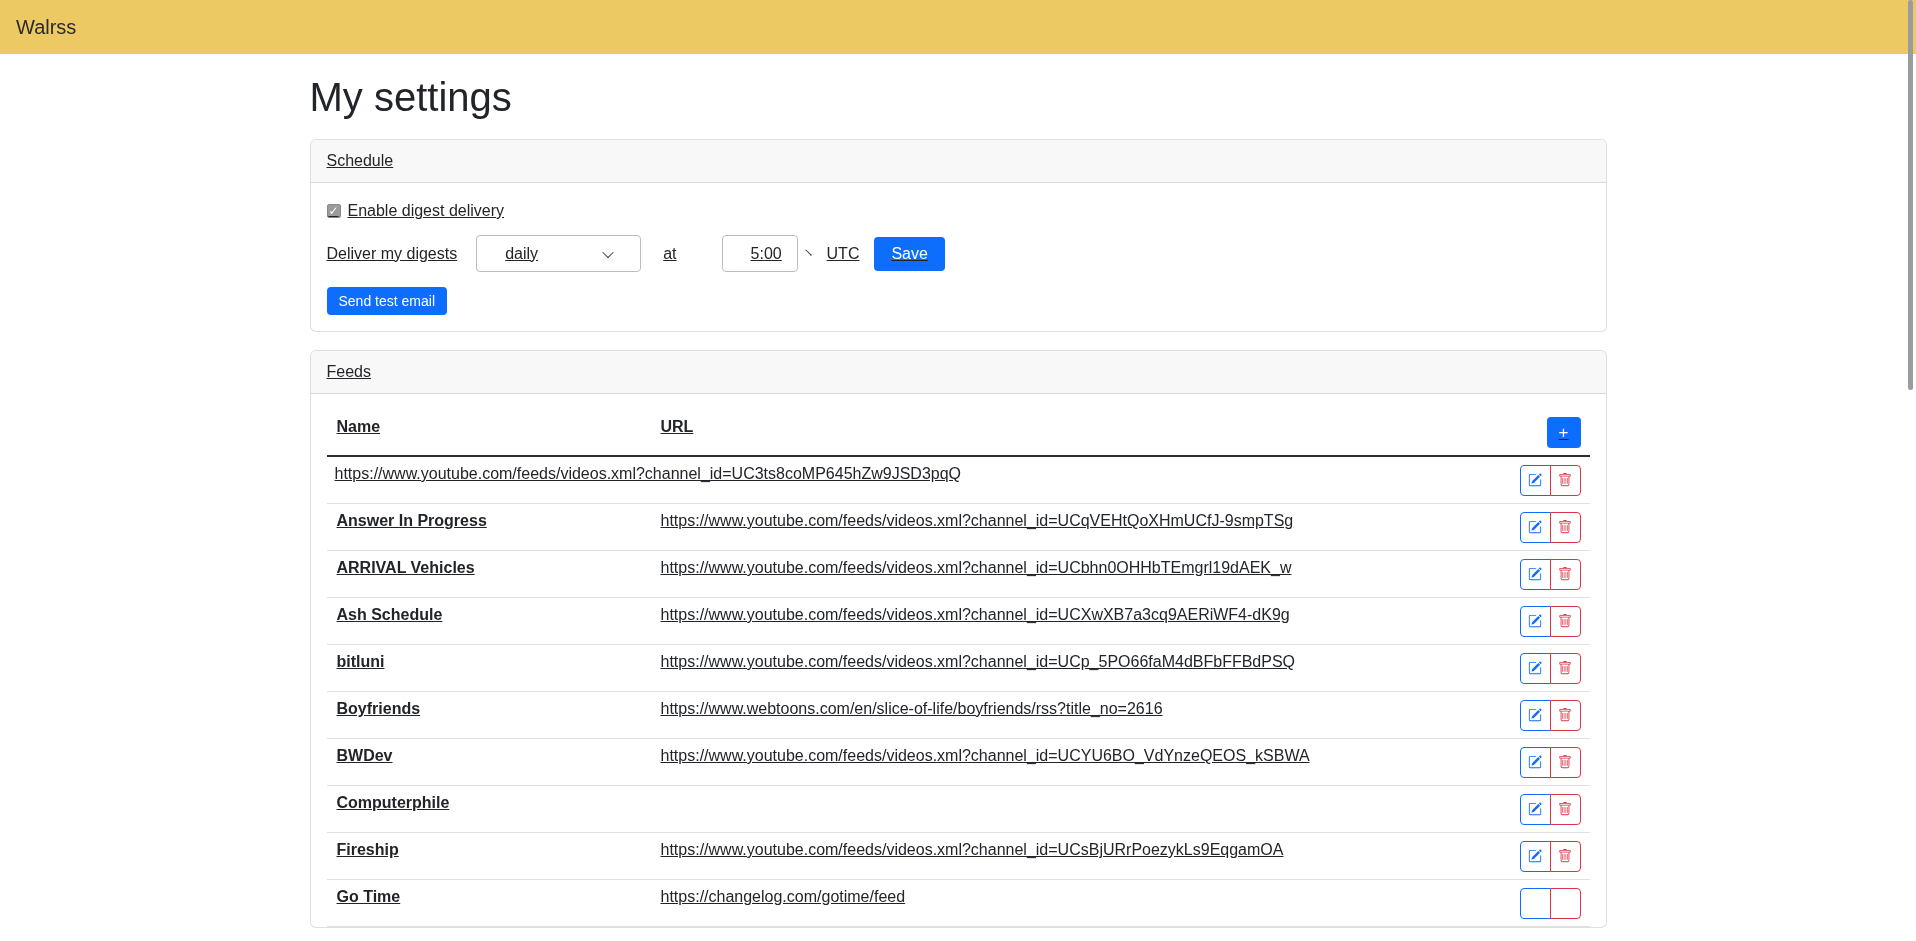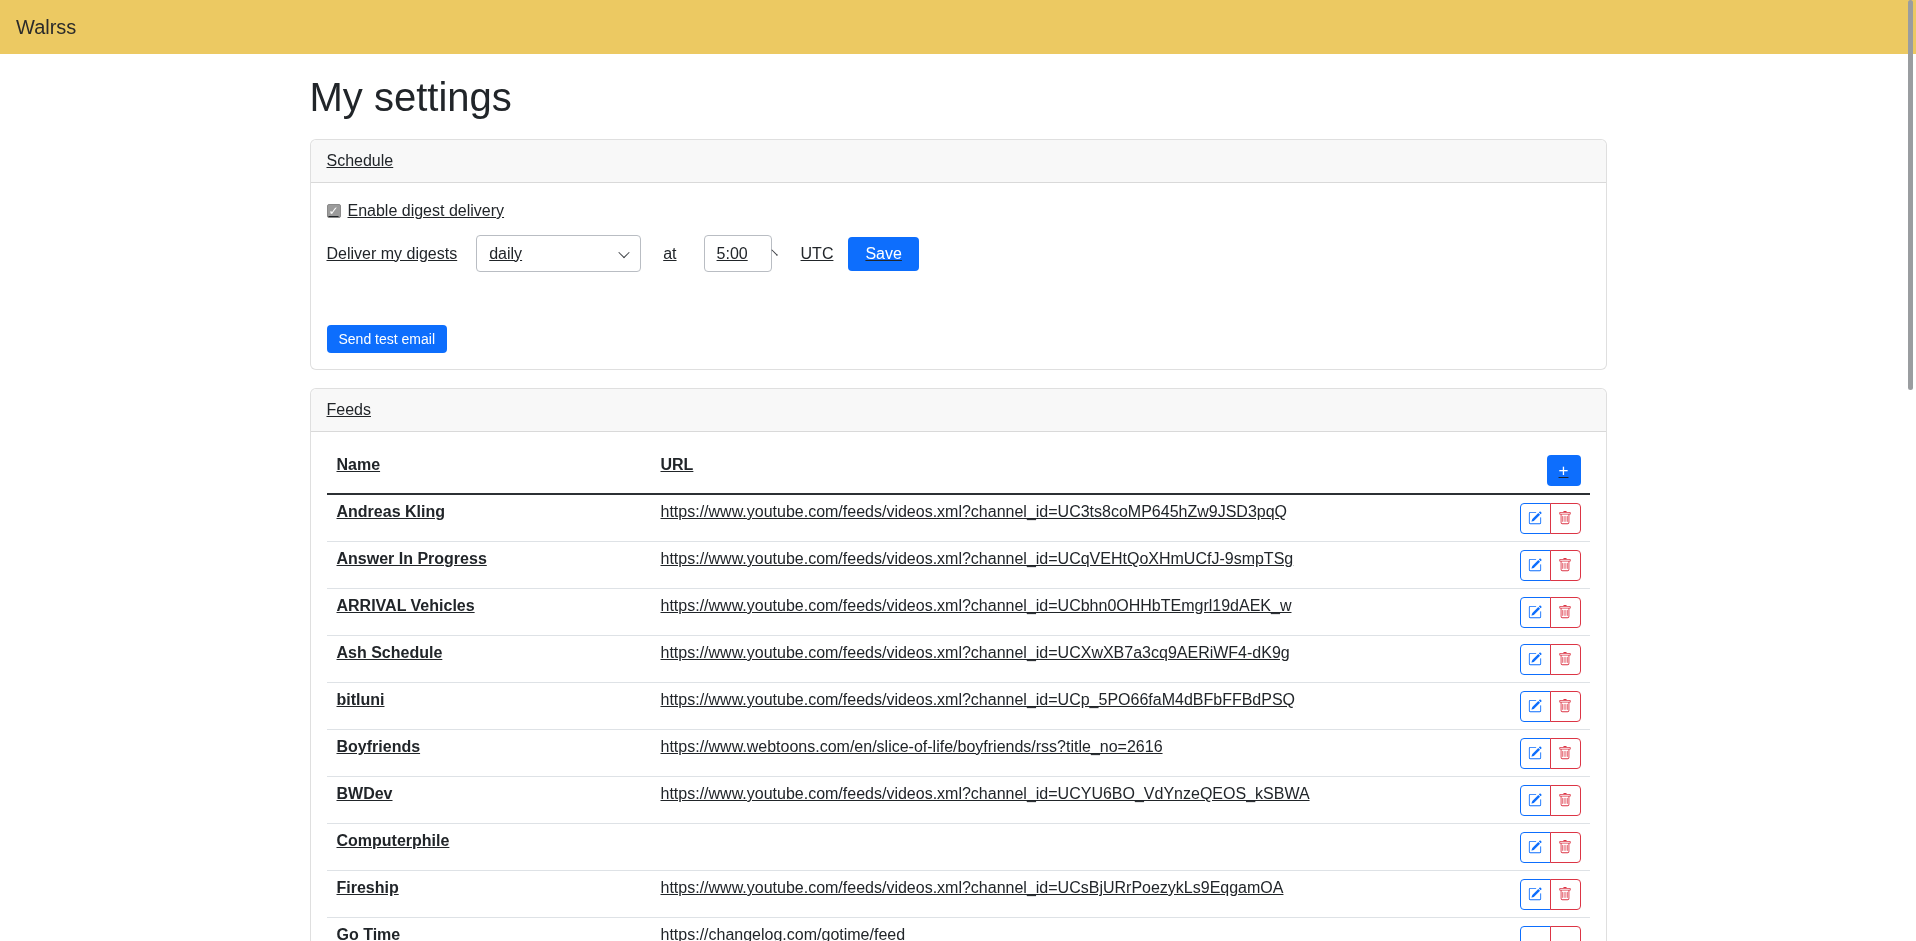--- a/index.html
+++ b/index.html
@@ -61,45 +61,45 @@
 
   .controls-row { display: flex; align-items: center; margin-bottom: 15px; }
   .ctl-label { font-size: 16px; }
   .lbl-deliver { margin-right: 19px; }
   .select {
     height: 37px;
     background: #fff;
     border: 1px solid #b9bdc3;
     border-radius: 4px;
     display: inline-flex; align-items: center; justify-content: space-between;
-    padding: 0 12px;
+    padding: 0 28px;
     font-size: 16px;
     cursor: pointer;
   }
   .select-frequency { width: 165px; margin-right: 22px; }
-  .select-time { width: 68px; margin-left: 27px; margin-right: 29px; gap: 26px; }
+  .select-time { width: 76px; margin-left: 45px; margin-right: 29px; gap: 26px; }
   .chevron {
     width: 8px; height: 8px;
     border-left: 1.8px solid #3f4247;
     border-bottom: 1.8px solid #3f4247;
     transform: rotate(-45deg) translate(1px, -1px);
   }
   .lbl-utc { margin-right: 15px; }
 
   .btn {
     border: 1px solid transparent;
     border-radius: 4px;
     background: #0d6efd;
     color: #ffffff;
     font-size: 16px;
     font-family: inherit;
     cursor: pointer;
   }
   .btn-save { padding: 7px 16px; }
-  .btn-sm { padding: 5px 11px; font-size: 14px; margin-top: 38px; }
+  .btn-sm { padding: 5px 11px; font-size: 14px; }
 
   
   .feeds-card .card-body { padding: 16px 16px 0 16px; }
   .table { width: 100%; }
   .trow { display: flex; }
   .thead { border-bottom: 2px solid #2c3034; height: 47px; }
   .feed-row { border-bottom: 1px solid #dee2e6; height: 47px; }
   .cell-name { width: 326px; padding: 8px 10px; font-size: 16px; font-weight: 700; white-space: nowrap; }
   .cell-url  { flex: 1; padding: 8px; font-size: 16px; white-space: nowrap; overflow: hidden; }
   .cell-actions { margin-left: auto; padding-right: 9px; display: flex; align-items: center; }
@@ -182,21 +182,20 @@
       <div class="table">
         <div class="trow thead">
           <div class="cell-name th">Name</div>
           <div class="cell-url th">URL</div>
           <div class="cell-actions">
             <button class="btn btn-add">+</button>
           </div>
         </div>
         <div id="feed-rows">
   <div class="trow feed-row">
-    <div class="cell-name">Andreas Kling</div>
     <div class="cell-url">https://www.youtube.com/feeds/videos.xml?channel_id=UC3ts8coMP645hZw9JSD3pqQ</div>
     <div class="cell-actions">
       <div class="btn-group">
         <button class="btn-icon btn-edit">
           <svg viewBox="0 0 16 16">
                       <path d="M15.502 1.94a.5.5 0 0 1 0 .706L14.459 3.69l-2-2L13.502.646a.5.5 0 0 1 .707 0l1.293 1.293zm-1.75 2.456-2-2L4.939 9.21a.5.5 0 0 0-.121.196l-.805 2.414a.25.25 0 0 0 .316.316l2.414-.805a.5.5 0 0 0 .196-.12l6.813-6.814z"></path>
                       <path fill-rule="evenodd" d="M1 13.5A1.5 1.5 0 0 0 2.5 15h11a1.5 1.5 0 0 0 1.5-1.5v-6a.5.5 0 0 0-1 0v6a.5.5 0 0 1-.5.5h-11a.5.5 0 0 1-.5-.5v-11a.5.5 0 0 1 .5-.5H9a.5.5 0 0 0 0-1H2.5A1.5 1.5 0 0 0 1 2.5v11z"></path>
                     </svg>
         </button>
         <button class="btn-icon btn-delete">

